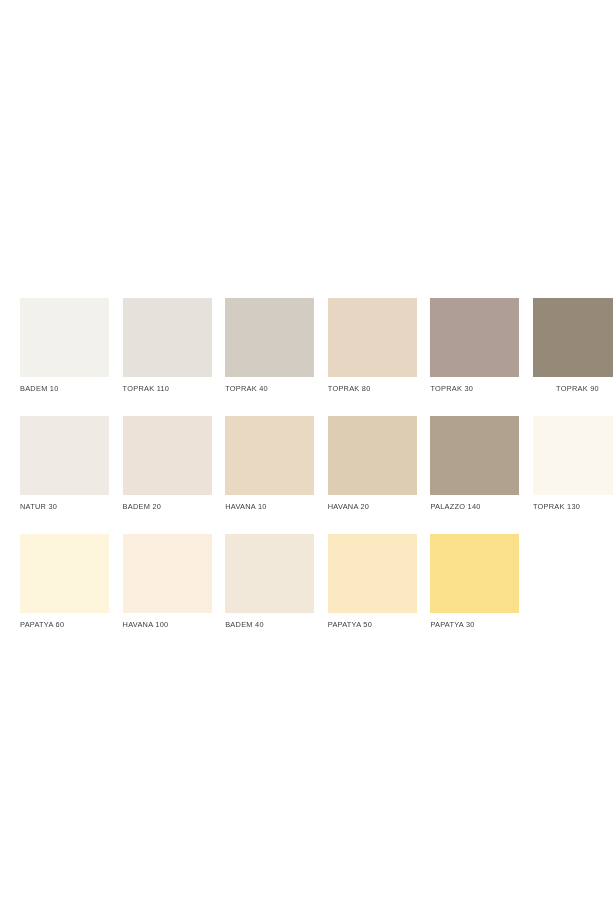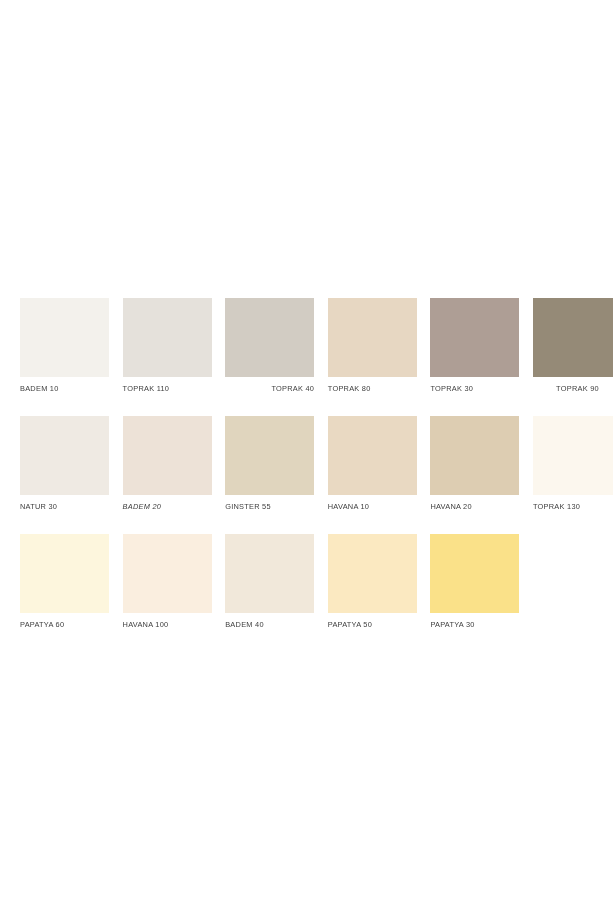--- a/index.html
+++ b/index.html
@@ -67,53 +67,53 @@
       <div class="swatch-cell">
         <div class="swatch-chip" style="background-color: rgb(243, 241, 236);"></div>
         <span class="swatch-label" style="color: rgb(61, 61, 61);">BADEM 10</span>
       </div>
       <div class="swatch-cell">
         <div class="swatch-chip" style="background-color: rgb(229, 225, 219);"></div>
         <span class="swatch-label" style="color: rgb(61, 61, 61);">TOPRAK 110</span>
       </div>
       <div class="swatch-cell">
         <div class="swatch-chip" style="background-color: rgb(210, 204, 195);"></div>
-        <span class="swatch-label" style="color: rgb(61, 61, 61); text-align: right;">TOPRAK 40</span>
+        <span class="swatch-label" style="color: rgb(61, 61, 61);">TOPRAK 40</span>
       </div>
       <div class="swatch-cell">
         <div class="swatch-chip" style="background-color: rgb(231, 215, 194);"></div>
         <span class="swatch-label" style="color: rgb(61, 61, 61);">TOPRAK 80</span>
       </div>
       <div class="swatch-cell">
         <div class="swatch-chip" style="background-color: rgb(174, 158, 149);"></div>
         <span class="swatch-label" style="color: rgb(61, 61, 61);">TOPRAK 30</span>
       </div>
       <div class="swatch-cell">
         <div class="swatch-chip" style="background-color: rgb(149, 138, 119);"></div>
         <span class="swatch-label" style="color: rgb(61, 61, 61); text-align: center;">TOPRAK 90</span>
       </div>
       <div class="swatch-cell">
         <div class="swatch-chip" style="background-color: rgb(239, 234, 227);"></div>
         <span class="swatch-label" style="color: rgb(61, 61, 61);">NATUR 30</span>
       </div>
       <div class="swatch-cell">
         <div class="swatch-chip" style="background-color: rgb(237, 226, 215);"></div>
-        <span class="swatch-label" style="color: rgb(61, 61, 61); font-style: italic;">BADEM 20</span>
-      </div>
-      <div class="swatch-cell">
-        <div class="swatch-chip" style="background-color: rgb(224, 213, 190);"></div>
-        <span class="swatch-label" style="color: rgb(61, 61, 61);">GINSTER 55</span>
+        <span class="swatch-label" style="color: rgb(61, 61, 61);">BADEM 20</span>
       </div>
       <div class="swatch-cell">
         <div class="swatch-chip" style="background-color: rgb(233, 217, 194);"></div>
         <span class="swatch-label" style="color: rgb(61, 61, 61);">HAVANA 10</span>
       </div>
       <div class="swatch-cell">
         <div class="swatch-chip" style="background-color: rgb(221, 205, 178);"></div>
         <span class="swatch-label" style="color: rgb(61, 61, 61);">HAVANA 20</span>
+      </div>
+      <div class="swatch-cell">
+        <div class="swatch-chip" style="background-color: rgb(176, 162, 142);"></div>
+        <span class="swatch-label" style="color: rgb(61, 61, 61);">PALAZZO 140</span>
       </div>
       <div class="swatch-cell">
         <div class="swatch-chip" style="background-color: rgb(252, 247, 238);"></div>
         <span class="swatch-label" style="color: rgb(61, 61, 61);">TOPRAK 130</span>
       </div>
       <div class="swatch-cell">
         <div class="swatch-chip" style="background-color: rgb(253, 246, 221);"></div>
         <span class="swatch-label" style="color: rgb(61, 61, 61);">PAPATYA 60</span>
       </div>
       <div class="swatch-cell">

